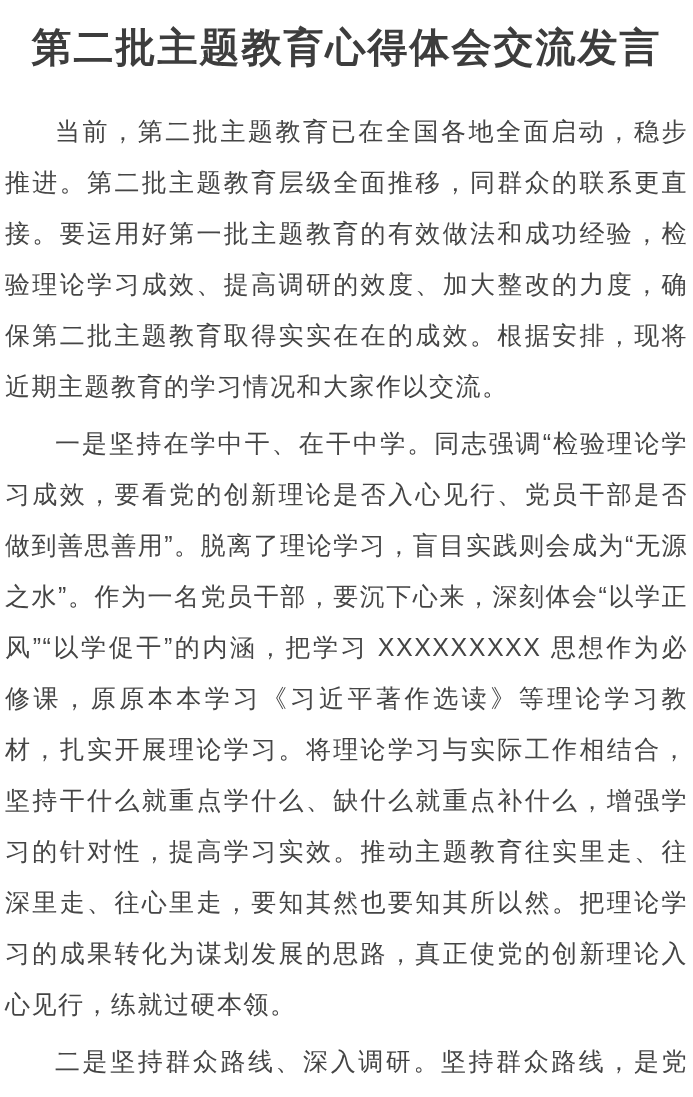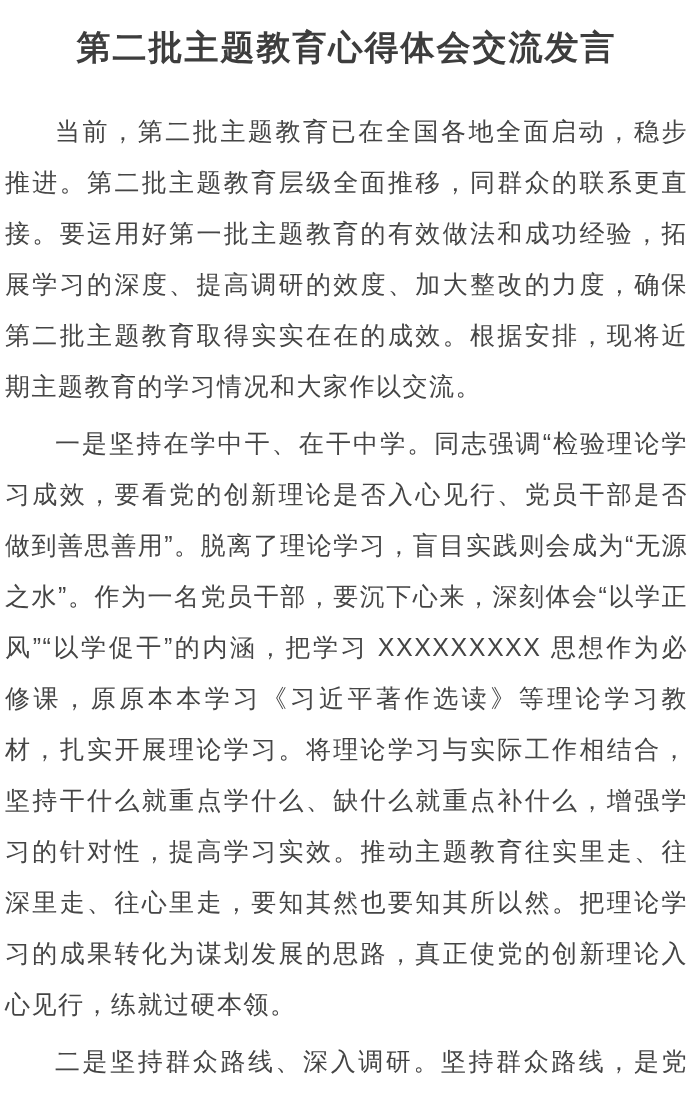--- a/index.html
+++ b/index.html
@@ -15,21 +15,21 @@
   }
   .doc {
     box-sizing: border-box;
     width: 693px;
     height: 1097px;
     padding: 24px 5px 0 5px;
     color: #454545;
     overflow: hidden;
   }
   .title {
-    font-size: 34px;
+    font-size: 40px;
     line-height: 46px;
     font-weight: bold;
     text-align: center;
     color: #3d3d3d;
     letter-spacing: 2px;
     margin: 0 0 36px 0;
   }
   .para {
     font-size: 25px;
     line-height: 51px;
@@ -38,16 +38,16 @@
     text-indent: 2em;
     margin: 0 0 6px 0;
     word-break: break-all;
   }
 </style>
 </head>
 <body>
 
 <div class="doc">
   <h1 class="title">第二批主题教育心得体会交流发言</h1>
-  <p class="para">当前，第二批主题教育已在全国各地全面启动，稳步推进。第二批主题教育层级全面推移，同群众的联系更直接。要运用好第一批主题教育的有效做法和成功经验，拓展学习的深度、提高调研的效度、加大整改的力度，确保第二批主题教育取得实实在在的成效。根据安排，现将近期主题教育的学习情况和大家作以交流。</p>
+  <p class="para">当前，第二批主题教育已在全国各地全面启动，稳步推进。第二批主题教育层级全面推移，同群众的联系更直接。要运用好第一批主题教育的有效做法和成功经验，检验理论学习成效、提高调研的效度、加大整改的力度，确保第二批主题教育取得实实在在的成效。根据安排，现将近期主题教育的学习情况和大家作以交流。</p>
   <p class="para">一是坚持在学中干、在干中学。同志强调“检验理论学习成效，要看党的创新理论是否入心见行、党员干部是否做到善思善用”。脱离了理论学习，盲目实践则会成为“无源之水”。作为一名党员干部，要沉下心来，深刻体会“以学正风”“以学促干”的内涵，把学习 XXXXXXXXX 思想作为必修课，原原本本学习《习近平著作选读》等理论学习教材，扎实开展理论学习。将理论学习与实际工作相结合，坚持干什么就重点学什么、缺什么就重点补什么，增强学习的针对性，提高学习实效。推动主题教育往实里走、往深里走、往心里走，要知其然也要知其所以然。把理论学习的成果转化为谋划发展的思路，真正使党的创新理论入心见行，练就过硬本领。</p>
   <p class="para">二是坚持群众路线、深入调研。坚持群众路线，是党从胜利走向胜利的重要法宝，必须继续突出党的群众路线，高</p>
 </div>
 
 </body></html>

